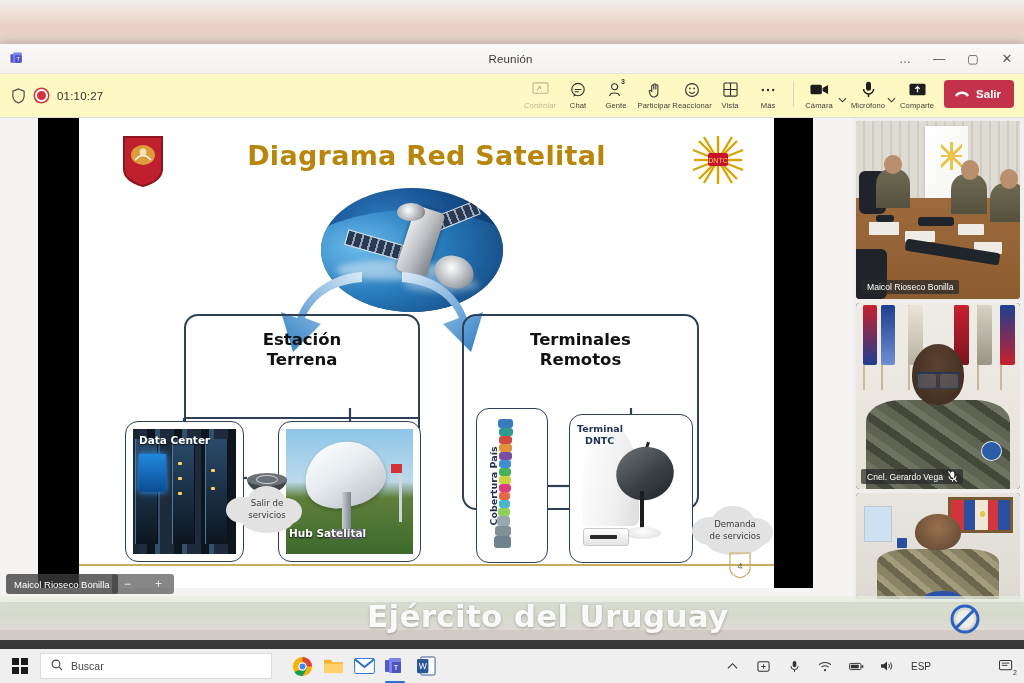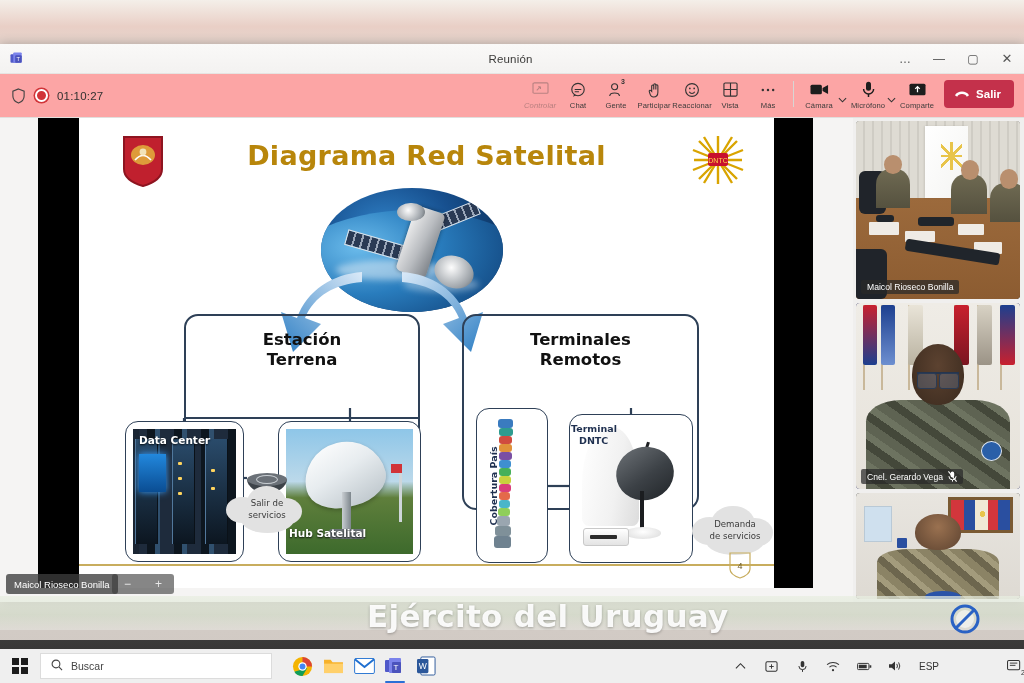--- a/index.html
+++ b/index.html
@@ -49,21 +49,21 @@
   .tb-ctrls{ margin-left:auto; display:flex; align-items:center; height:30px; z-index:3;}
   .tb-btn{
     width:34px; height:30px; display:flex; align-items:center; justify-content:center;
     font-size:12px; color:#555; line-height:1;
   }
   .tb-btn.close{ font-size:13px; }
 
   
   .mtoolbar{
     position:relative; height:44px; width:100%;
-    background:#fca5a5;
+    background:#fef9c3;
     border-bottom:1px solid #e1dfdd;
     display:flex; align-items:center;
   }
   .mt-left{ display:flex; align-items:center; gap:9px; padding-left:11px;}
   .shield-ic{ width:15px; height:16px; }
   .rec-dot{
     width:13px;height:13px;border-radius:50%;
     background:#d13438; border:2.5px solid #fff;
     box-shadow:0 0 0 1.5px #d13438;
   }
@@ -290,21 +290,21 @@
   .vsat .modem{
     position:absolute; left:6%; top:80%; width:42%; height:13%;
     background:linear-gradient(180deg,#ffffff,#e3e3e3);
     border:1px solid #c9c9c9; border-radius:3px;
   }
   .vsat .modem::after{
     content:""; position:absolute; left:12%; top:38%; width:62%; height:26%;
     background:#2b2b2b; border-radius:1px;
   }
   .vsat-label{
-    position:absolute; left:1px; top:8px; z-index:6;
+    position:absolute; left:7px; top:8px; z-index:6;
     font-size:9.5px; font-weight:bold; color:#1f3050; line-height:1.25;
     font-family:"DejaVu Sans", sans-serif;
   }
 
   
   .router{
     position:absolute; left:168px; top:355px; width:40px; height:24px;
   }
   .router .top{
     position:absolute; left:0; top:0; width:40px; height:13px;
@@ -515,21 +515,21 @@
   .tb-search{
     width:232px; height:26px; background:#fff; border:1px solid #dcdcdc;
     display:flex; align-items:center; gap:8px; padding:0 10px; font-size:10.5px; color:#444;
   }
   .tb-icons{ display:flex; align-items:center; gap:7px; padding-left:18px;}
   .tb-ic{ width:24px; height:24px; display:flex; align-items:center; justify-content:center; position:relative;}
   .tb-ic.active::after{
     content:""; position:absolute; left:2px; right:2px; bottom:-5px; height:2px;
     background:#2a6fd6; border-radius:1px;
   }
-  .tray{ margin-left:auto; display:flex; align-items:center; gap:16px; 
+  .tray{ margin-left:auto; display:flex; align-items:center; gap:16px; padding-right:8px;
          font-size:10px; color:#333;}
   .tray .ic{ width:15px; height:15px; display:flex;align-items:center;justify-content:center;}
   .tray .notif{
     position:relative; width:19px;height:17px; display:flex;align-items:center;justify-content:center;
   }
   .tray .notif .cnt{
     position:absolute; right:-1px; bottom:-1px; font-size:7px; color:#333;
   }
   .tray .nologo{ width:34px;height:30px; position:relative;}
 </style>

